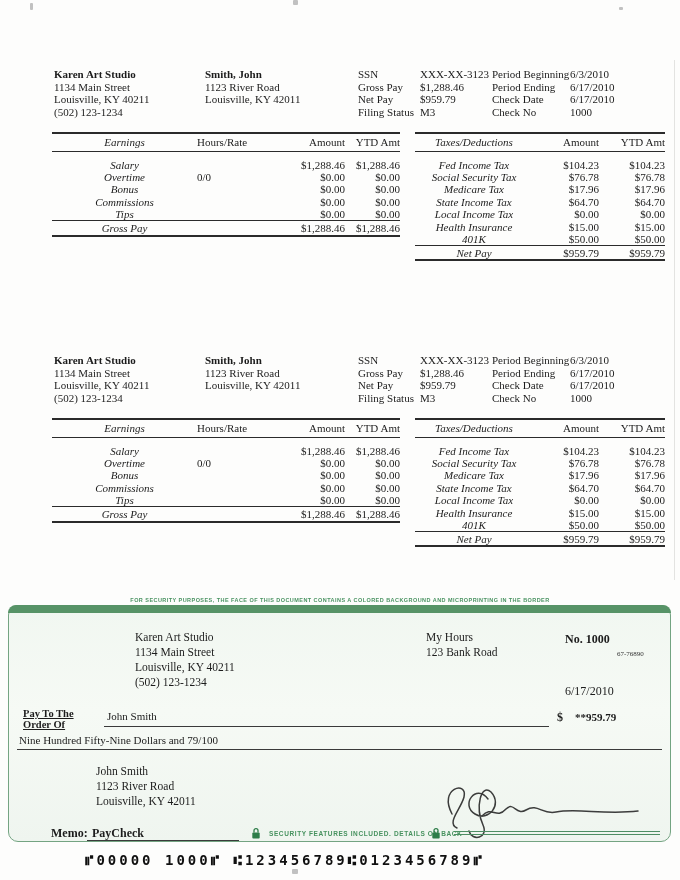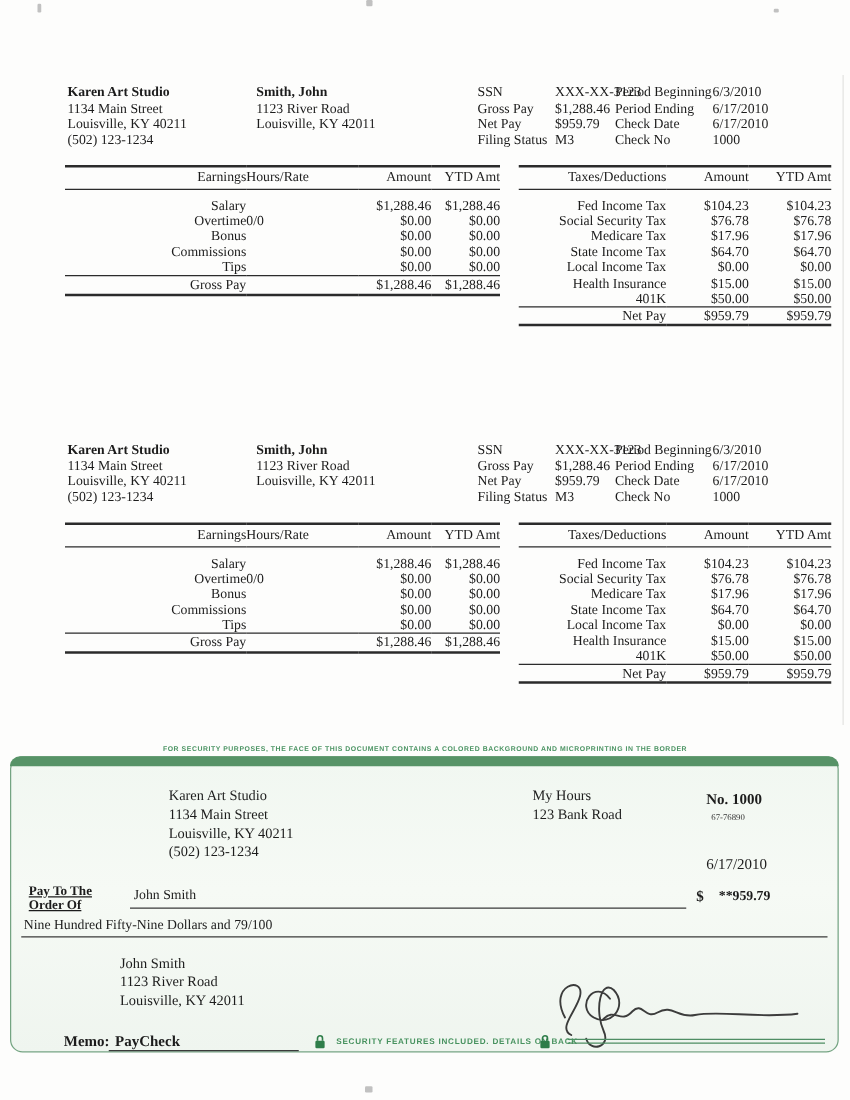--- a/index.html
+++ b/index.html
@@ -15,54 +15,54 @@
 
   
   .stub { position:absolute; left:0; width:680px; height:200px; }
   .addr { position:absolute; top:0; font-size:11px; line-height:12.6px; }
   .addr .b { font-weight:bold; }
   .company-block { left:54px; }
   .employee-block { left:205px; }
   .kv { position:absolute; top:0; font-size:11px; line-height:12.7px; }
   .kv .row { display:flex; }
   .kv1 { left:358px; }
-  .kv1 .label { width:62px;margin-left:24px; }
+  .kv1 .label { width:62px; }
   .kv2 { left:492px; }
   .kv2 .label { width:78px; }
 
   .tables { position:absolute; top:64px; left:0; width:680px; }
   table.ptable { position:absolute; border-collapse:collapse; table-layout:fixed; font-size:11px; }
   table.earnings { left:52px; width:348px; }
   table.taxes { left:415px; width:250px; }
   .ptable th { font-weight:normal; border-top:2px solid #2b2b2b; border-bottom:1px solid #2b2b2b; padding:2px 0 3px; }
   .ptable td { height:12.4px; line-height:12px; padding:0; }
   .ptable tr.spacer td { height:7px; }
   .ptable tfoot td { border-top:1px solid #2b2b2b; border-bottom:2px solid #2b2b2b; height:15px; }
-  .tl { text-align:right; } .tc { text-align:left; } .tr { text-align:right; }
+  .tl { text-align:center;font-style:italic; } .tc { text-align:left; } .tr { text-align:right; }
 
   
   .check-area { position:absolute; left:0; top:596px; width:680px; height:284px; }
   .microprint {
     position:absolute; top:1px; left:0; width:100%; text-align:center;
     font-family:"Liberation Sans", sans-serif; font-weight:bold;
     font-size:5.5px; letter-spacing:.45px; color:#4a9362;
   }
   .check-box {
     position:absolute; left:8px; top:9px; width:663px; height:237px;
     border:1.5px solid #74a482; border-radius:10px;
     background:linear-gradient(180deg,#f1f7f1 0%,#f6faf5 45%,#eff5ef 100%);
   }
   .check-topbar {
     position:absolute; left:-1.5px; top:-1.5px; width:663px; height:8px;
     background:#579367; border-radius:9px 9px 0 0;
   }
   .ck-abs { position:absolute; }
   .ck-addr { font-size:11.5px; line-height:15px; }
   .ck-no { font-size:12px; font-weight:bold; }
-  .ck-fraction { font-size:7px; color:#333; }
+  .ck-fraction { font-size:7px; color:#333;margin-left:48px; }
   .ck-date { font-size:12px; }
   .payto { font-size:10.5px; font-weight:bold; line-height:11px;text-decoration:underline; }
   .payee-line { border-bottom:1px solid #3a3a3a; }
   .amount-words-line { border-bottom:1px solid #3a3a3a; }
   .f11 { font-size:11px; }
   .f12 { font-size:12px; }
   .bold { font-weight:bold; }
   .memo-line { border-bottom:1px solid #3a3a3a; }
   .sig-line { height:4px; border-top:1.2px solid #4e8d63; border-bottom:1.2px solid #4e8d63; }
   .security-note {
@@ -493,15 +493,16 @@
         <path d="M3 5.5 V3.6 a2 2 0 0 1 4 0 V5.5" fill="none" stroke="#2e7d49" stroke-width="1.3"></path>
         <rect x="1.3" y="5.5" width="7.4" height="6" rx="1" fill="#2e7d49"></rect>
       </svg>
       <div class="ck-abs security-note" style="left:260px; top:224px;">SECURITY FEATURES INCLUDED. DETAILS ON BACK</div>
       <svg class="ck-abs" style="left:422px; top:221px;" width="10" height="13" viewBox="0 0 10 13">
         <path d="M3 5.5 V3.6 a2 2 0 0 1 4 0 V5.5" fill="none" stroke="#2e7d49" stroke-width="1.3"></path>
         <rect x="1.3" y="5.5" width="7.4" height="6" rx="1" fill="#2e7d49"></rect>
       </svg>
     </div>
 
+    <div class="micr">⑈00000 1000⑈ ⑆123456789⑆0123456789⑈</div>
   </section>
 
 </div>
 
 </body></html>

